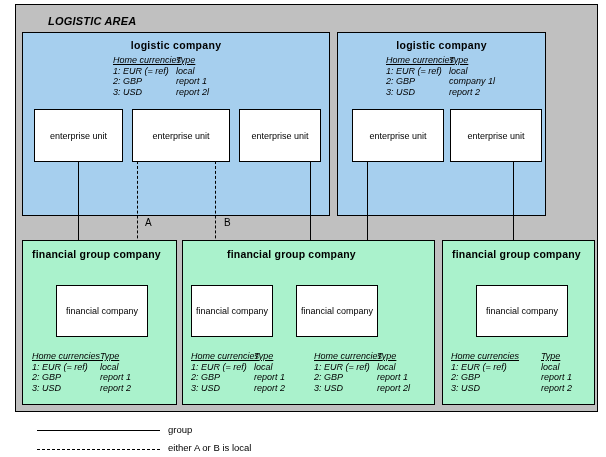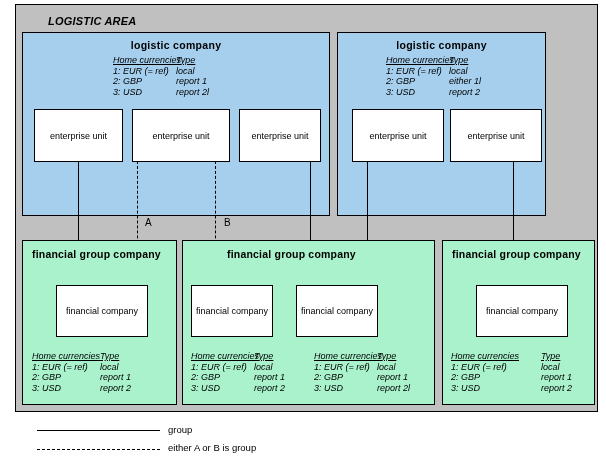--- a/index.html
+++ b/index.html
@@ -118,21 +118,21 @@
       <div class="cur-head">
         <span class="col-cur" style="width:63px;">Home currencies</span>
         <span class="col-type" style="width:48px;">Type</span>
       </div>
       <div class="cur-row">
         <span class="col-cur" style="width:63px;">1: EUR (= ref)</span>
         <span class="col-type" style="width:48px;">local</span>
       </div>
       <div class="cur-row">
         <span class="col-cur" style="width:63px;">2: GBP</span>
-        <span class="col-type" style="width:48px;">either 1l</span>
+        <span class="col-type" style="width:48px;">company 1l</span>
       </div>
       <div class="cur-row">
         <span class="col-cur" style="width:63px;">3: USD</span>
         <span class="col-type" style="width:48px;">report 2</span>
       </div>
     </div>
 
     <div class="box" style="left:14px;top:76px;width:92px;height:53px;">
       <span>enterprise unit</span>
     </div>
@@ -250,15 +250,15 @@
       <div class="cur-row">
         <span class="col-cur" style="width:90px;">3: USD</span>
         <span class="col-type" style="width:48px;">report 2</span>
       </div>
     </div>
   </div>
 
   <div class="legend-solid"></div>
   <div class="legend-text" style="left:168px;top:424px;">group</div>
   <div class="legend-dash"></div>
-  <div class="legend-text" style="left:168px;top:442px;">either A or B is group</div>
+  <div class="legend-text" style="left:168px;top:442px;">either A or B is local</div>
 
 </div>
 
 </body></html>

